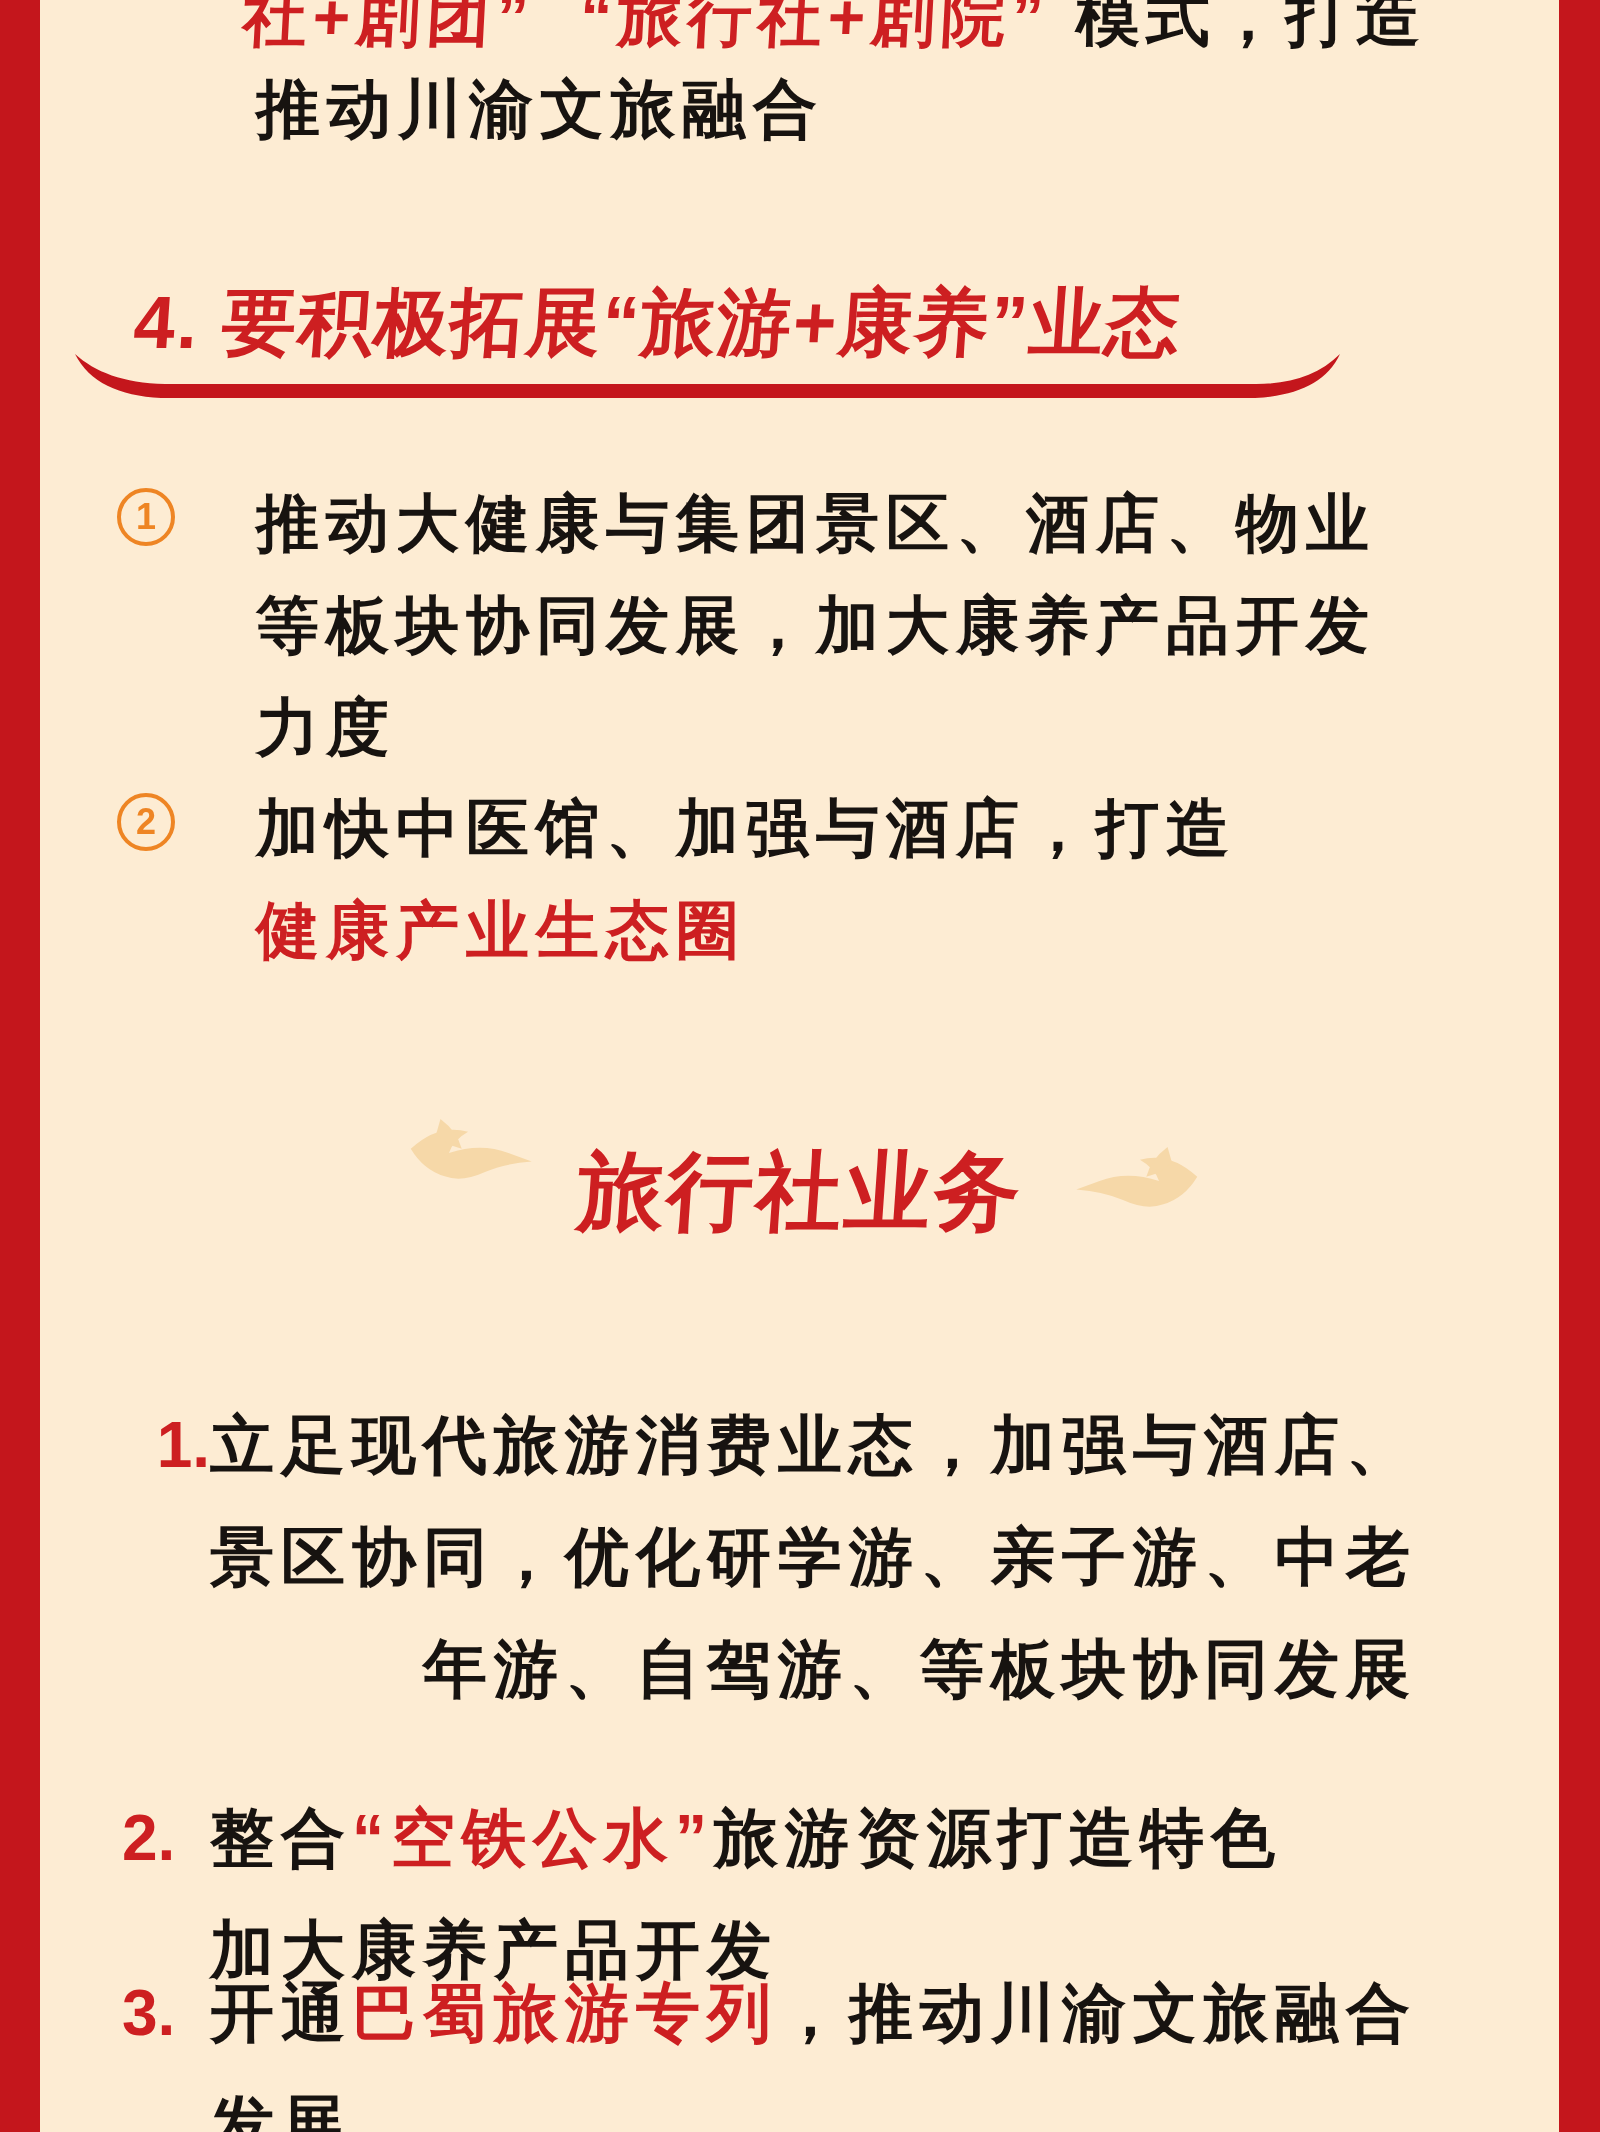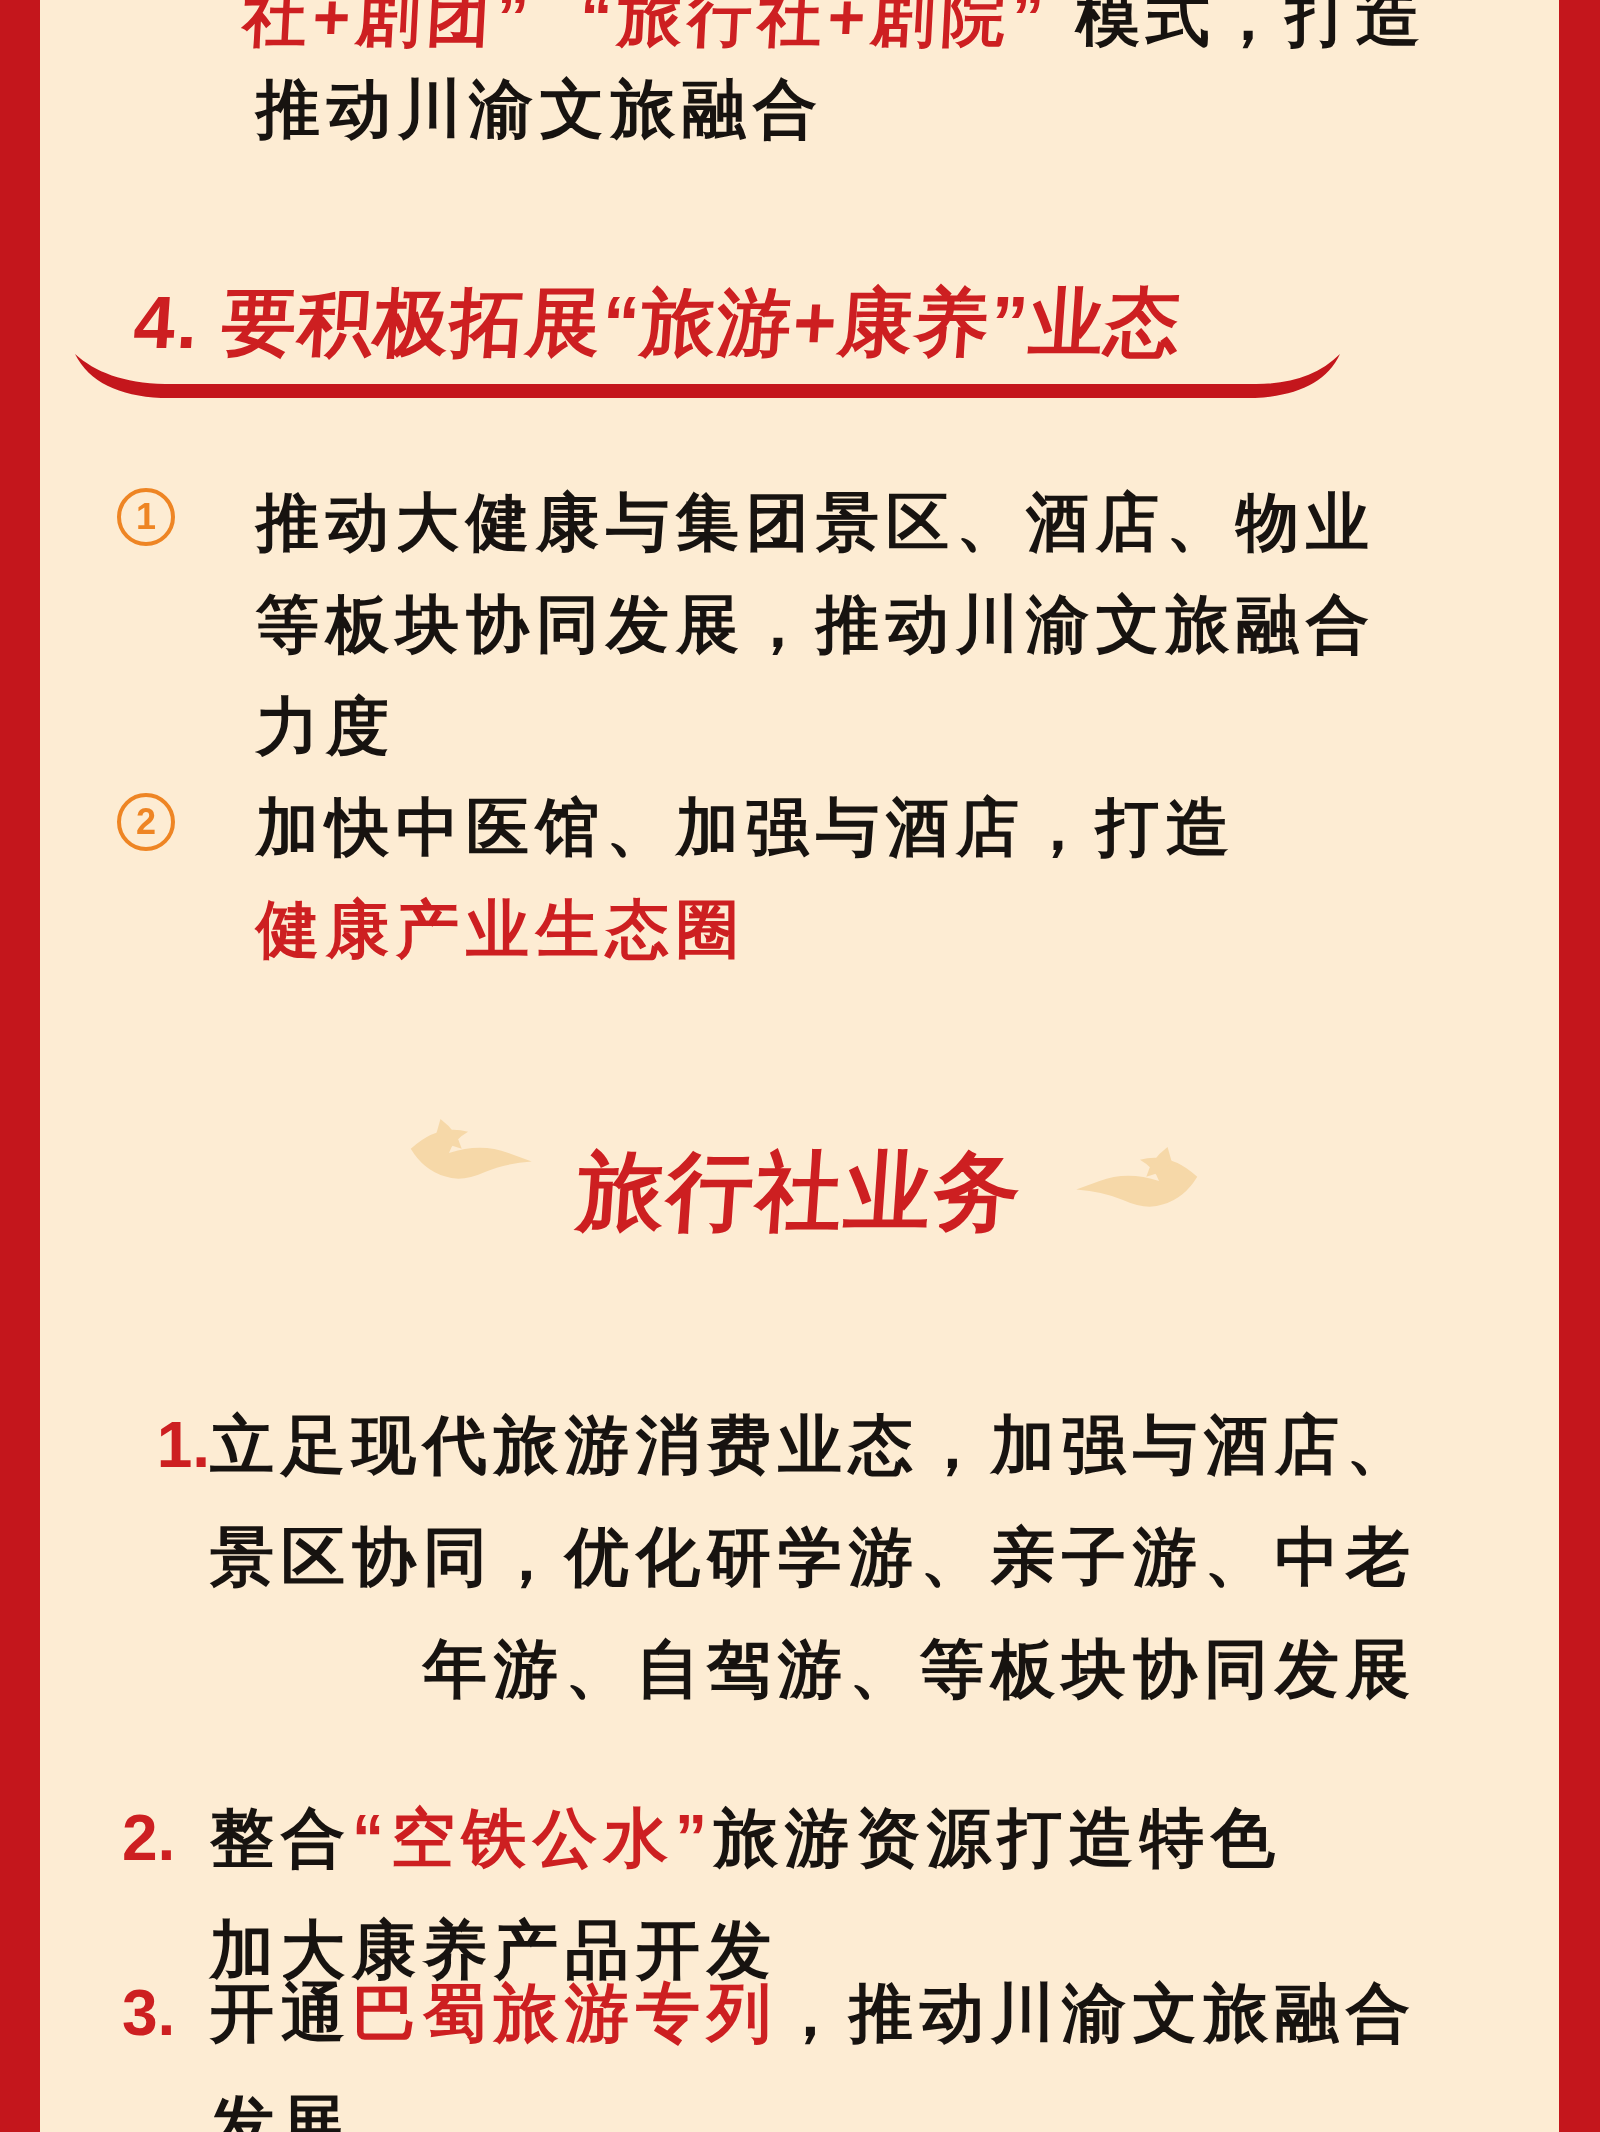--- a/index.html
+++ b/index.html
@@ -45,21 +45,21 @@
     position:absolute;width:50px;height:50px;
     border:4px solid #ee8524;border-radius:50%;
     color:#ee8524;font-size:36px;font-weight:700;
     display:flex;align-items:center;justify-content:center;
     box-sizing:content-box;
   }
   .olist-text{
     position:absolute;left:256px;
     font-size:63px;letter-spacing:7px;line-height:102px;white-space:nowrap;
   }
-  .olist-text .line{height:102px;font-family:Liberation Serif, serif;}
+  .olist-text .line{height:102px;}
 
   
   .section-title{
     position:absolute;left:0;right:0;top:1134px;
     text-align:center;
     font-size:86px;letter-spacing:3px;
     color:#cd1f21;font-weight:800;
   }
   .section-title .tilt{display:inline-block;transform:skewX(-4deg);}
   .bird{position:absolute;}
@@ -92,21 +92,21 @@
   <div class="intro-l2 black-txt">推动川渝文旅融合</div>
 
   <div class="heading4">4. 要积极拓展“旅游+康养”业态</div>
   <svg class="swoosh" width="1265" height="48" viewBox="0 0 1265 48">
     <path d="M0 0 C14 28 44 42 86 44 L1180 44 C1222 42 1252 28 1265 0 C1243 22 1212 31 1176 30 L90 30 C48 29 20 18 0 0 Z" fill="#c4161c"></path>
   </svg>
 
   <div class="circle-num" style="left:117px;top:488px;">1</div>
   <div class="olist-text black-txt" style="top:472px;">
     <div class="line">推动大健康与集团景区、酒店、物业</div>
-    <div class="line">等板块协同发展，推动川渝文旅融合</div>
+    <div class="line">等板块协同发展，加大康养产品开发</div>
     <div class="line">力度</div>
   </div>
 
   <div class="circle-num" style="left:117px;top:793px;">2</div>
   <div class="olist-text black-txt" style="top:777px;">
     <div class="line">加快中医馆、加强与酒店，打造</div>
     <div class="line red-txt">健康产业生态圈</div>
   </div>
 
   <svg class="bird b-left" width="138" height="108" viewBox="0 0 130 100">

